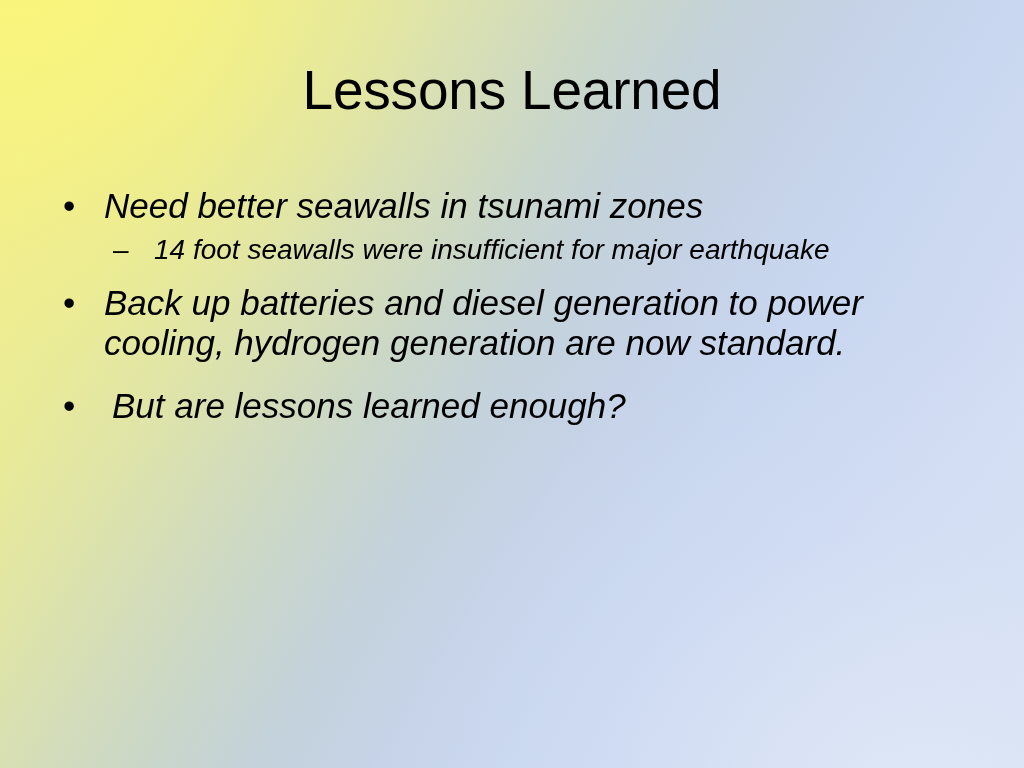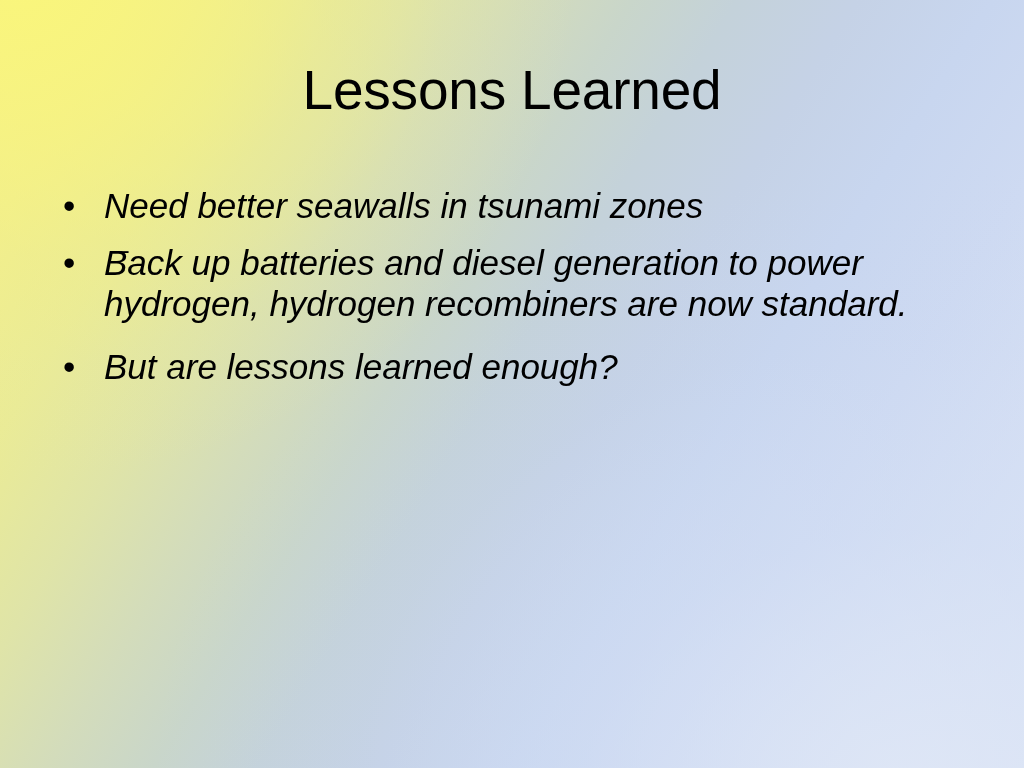--- a/index.html
+++ b/index.html
@@ -133,20 +133,21 @@
   .bullet.level-2 > .bullet-marker {
     position: absolute;
     left: 55px;
     top: 0;
     font-size: 28px;
     line-height: 1.2;
   }
 
   .bullet.italic > .bullet-text {
     font-style: italic;
+    margin-left: 8px;
   }
 
   .bullet-text {
     display: block;
     font-style: italic;
   }
 
   
   .bullet.spaced-top {
     margin-top: 16px;
@@ -171,25 +172,26 @@
 
     <div class="slide-body">
 
       <div class="bullet level-1">
         <span class="bullet-marker">•</span>
         <span class="bullet-text">Need better seawalls in tsunami zones</span>
       </div>
 
       <div class="bullet level-2">
         <span class="bullet-marker">–</span>
+        <span class="bullet-text">14 foot seawalls were insufficient for major earthquake</span>
       </div>
 
       <div class="bullet level-1 spaced-top">
         <span class="bullet-marker">•</span>
-        <span class="bullet-text">Back up batteries and diesel generation to power hydrogen, hydrogen recombiners are now standard.</span>
+        <span class="bullet-text">Back up batteries and diesel generation to power cooling, hydrogen generation are now standard.</span>
       </div>
 
       <div class="bullet level-1 italic spaced-top-lg">
         <span class="bullet-marker">•</span>
         <span class="bullet-text">But are lessons learned enough?</span>
       </div>
 
     </div>
   </div>
 </div>

